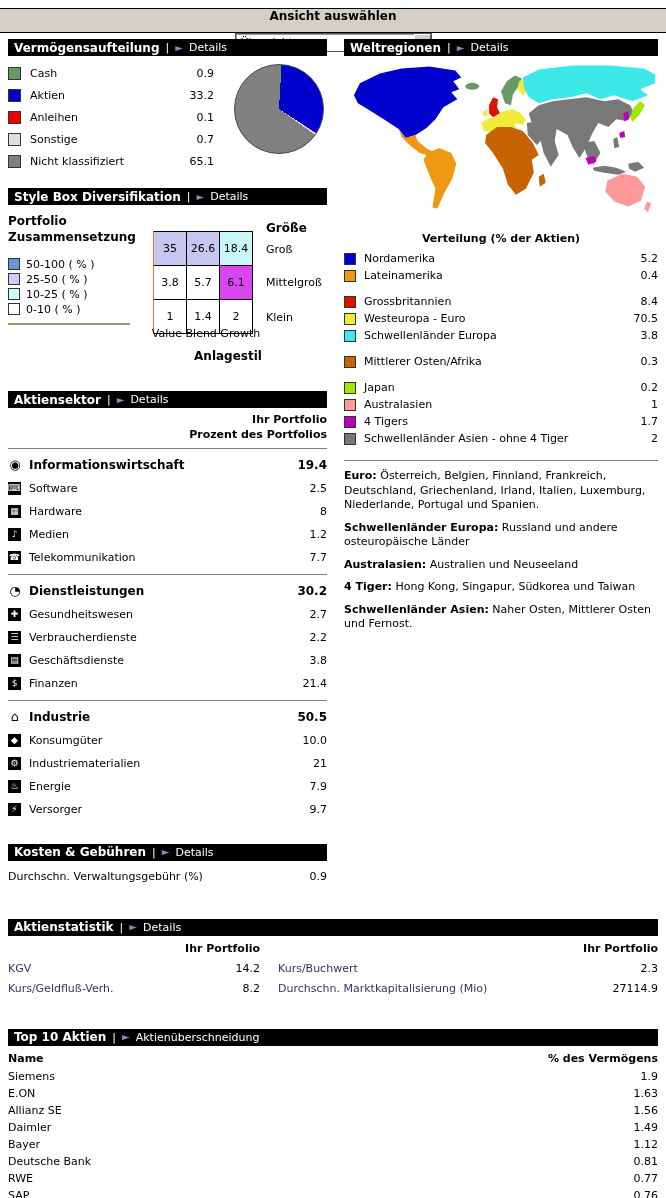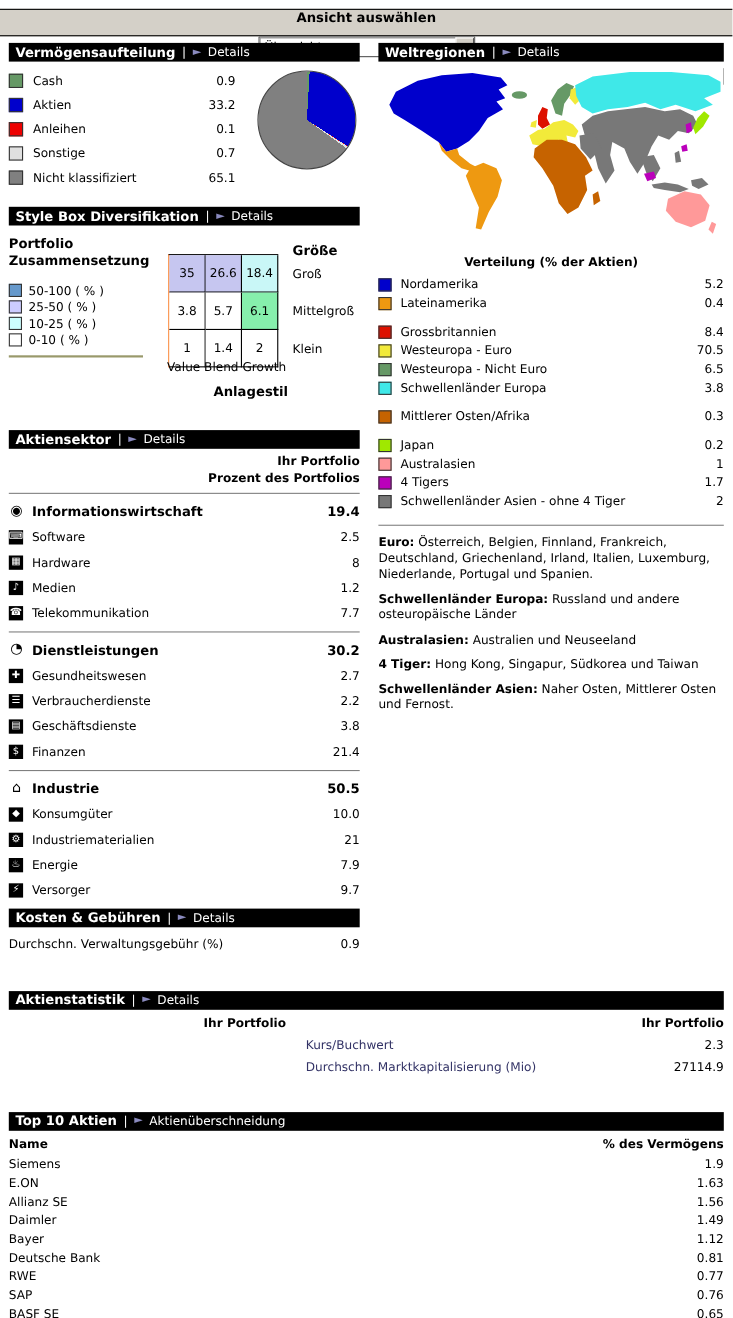--- a/index.html
+++ b/index.html
@@ -193,21 +193,21 @@
           <div class="sb-cell" style="background: rgb(198, 198, 240);">35</div>
 
           <div class="sb-cell" style="background: rgb(198, 198, 240);">26.6</div>
 
           <div class="sb-cell" style="background: rgb(201, 247, 247);">18.4</div>
 
           <div class="sb-cell" style="background: rgb(255, 255, 255);">3.8</div>
 
           <div class="sb-cell" style="background: rgb(255, 255, 255);">5.7</div>
 
-          <div class="sb-cell" style="background: #86efac;">6.1</div>
+          <div class="sb-cell" style="background: #d946ef;">6.1</div>
 
           <div class="sb-cell" style="background: rgb(255, 255, 255);">1</div>
 
           <div class="sb-cell" style="background: rgb(255, 255, 255);">1.4</div>
 
           <div class="sb-cell" style="background: rgb(255, 255, 255);">2</div>
         </div>
       <div class="sb-size-head">Größe</div>
       <div class="sb-size-0">Groß</div>
       <div class="sb-size-1">Mittelgroß</div>
@@ -319,21 +319,21 @@
           <span class="sector-val">7.9</span>
         </div>
 
         <div class="sector-row">
           <span class="sq-icon">⚡</span>
           <span>Versorger</span>
           <span class="sector-val">9.7</span>
         </div>
       </div>
 
-    <div style="margin-top:5px;">
+    <div style="margin-top:23px;">
       <div class="secbar">
         <span class="t">Kosten &amp; Gebühren</span>
         <span>|</span>
         <span class="arrow">►</span>
         <span class="d">Details</span>
       </div>
       <div class="costs-row">
         <span>Durchschn. Verwaltungsgebühr (%)</span>
         <span class="v">0.9</span>
       </div>
@@ -398,25 +398,20 @@
           <span>Grossbritannien</span>
           <span class="region-val">8.4</span>
         </div>
 
         <div class="region-row">
           <span class="swatch" style="background: rgb(242, 234, 58);"></span>
           <span>Westeuropa - Euro</span>
           <span class="region-val">70.5</span>
         </div>
 
-        <div class="region-row">
-          <span class="swatch" style="background: rgb(102, 153, 102);"></span>
-          <span>Westeuropa - Nicht Euro</span>
-          <span class="region-val">6.5</span>
-        </div>
 
         <div class="region-row">
           <span class="swatch" style="background: rgb(63, 232, 232);"></span>
           <span>Schwellenländer Europa</span>
           <span class="region-val">3.8</span>
         </div>
 
         <div class="region-row gap">
           <span class="swatch" style="background: rgb(198, 99, 0);"></span>
           <span>Mittlerer Osten/Afrika</span>
@@ -467,20 +462,32 @@
 <div class="fullsec stats-section">
   <div class="secbar">
     <span class="t">Aktienstatistik</span>
     <span>|</span>
     <span class="arrow">►</span>
     <span class="d">Details</span>
   </div>
   <div class="stats">
     <div class="stat-half1">
       <div class="stat-colhead">Ihr Portfolio</div>
+      <div>
+
+          <div class="stat-row">
+            <span class="stat-label">KGV</span>
+            <span class="stat-val">14.2</span>
+          </div>
+
+          <div class="stat-row">
+            <span class="stat-label">Kurs/Geldfluß-Verh.</span>
+            <span class="stat-val">8.2</span>
+          </div>
+        </div>
     </div>
     <div class="stat-half2">
       <div class="stat-colhead">Ihr Portfolio</div>
       <div>
 
           <div class="stat-row">
             <span class="stat-label">Kurs/Buchwert</span>
             <span class="stat-val">2.3</span>
           </div>
 

